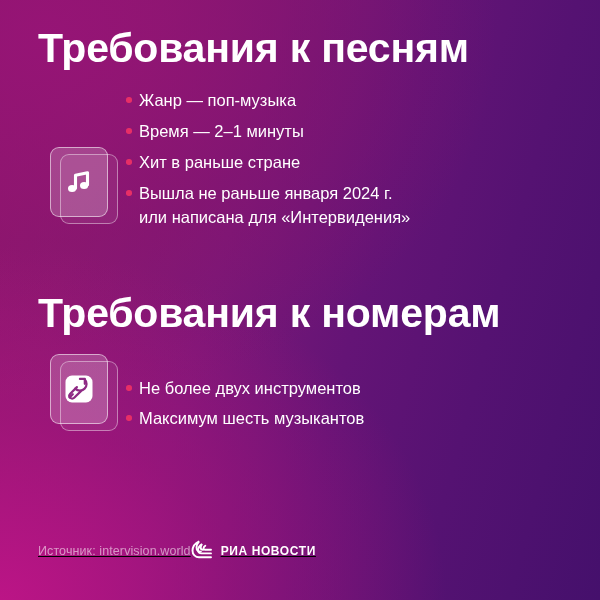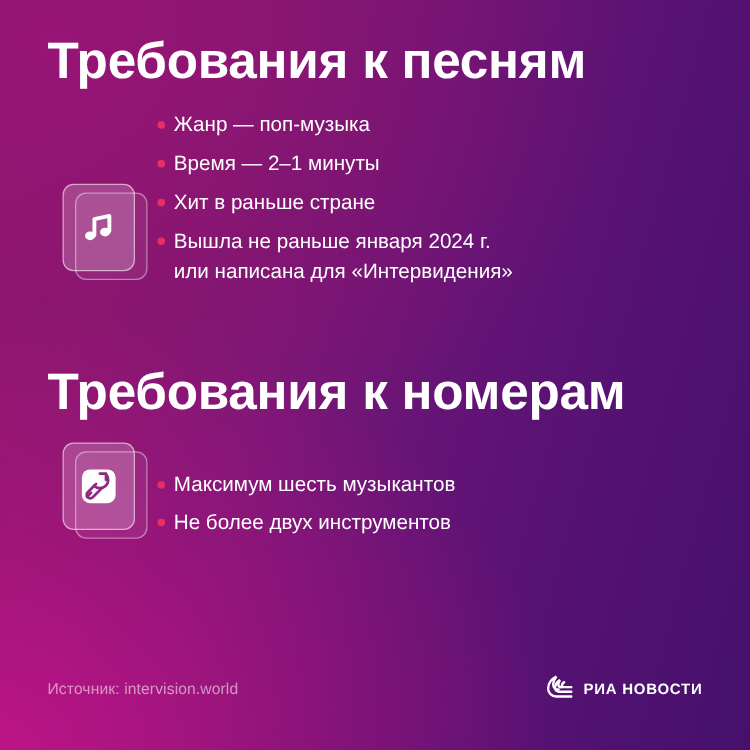--- a/index.html
+++ b/index.html
@@ -124,21 +124,22 @@
   .footer {
     position: absolute;
     left: 0;
     bottom: 36px;
     width: 600px;
     height: 26px;
     padding: 0 38px;
     box-sizing: border-box;
     display: flex;
     align-items: center;
-    justify-content: space-between;
+    justify-content: flex-start;
+    text-decoration: underline;
   }
   .source-text {
     color: rgba(255,255,255,0.55);
     font-size: 12.5px;
     line-height: 16px;
     letter-spacing: 0.1px;
   }
   .brand {
     display: flex;
     align-items: center;
@@ -203,22 +204,22 @@
                 <path d="M15.9 4.9h4.9v4.9"></path>
                 <path d="M12.9 13.1 6.2 19.8c-1.1 1.1-1.1 2.9 0 4s2.9 1.1 4 0l6.7-6.7"></path>
                 <path d="m5.6 23.4 3.2-3.2"></path>
               </g>
             </svg>
           </span>
         </div>
       </div>
 
       <ul class="bullet-list">
+        <li class="bullet-item">Не более двух инструментов</li>
         <li class="bullet-item">Максимум шесть музыкантов</li>
-        <li class="bullet-item">Не более двух инструментов</li>
       </ul>
 
     </div>
   </div>
 
   <div class="footer">
     <span class="source-text">Источник: intervision.world</span>
 
     <div class="brand">
       <span class="brand-mark">

